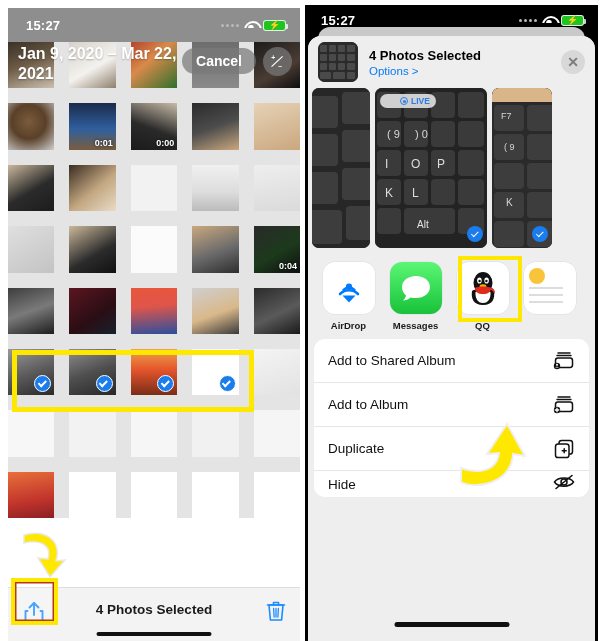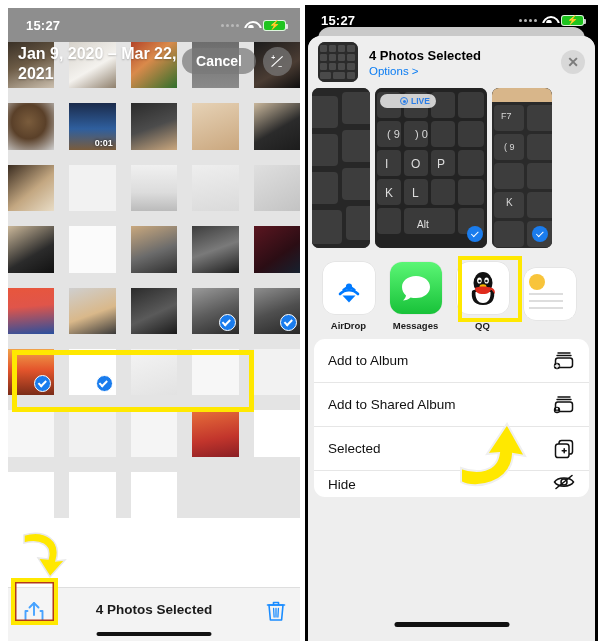--- a/index.html
+++ b/index.html
@@ -210,21 +210,21 @@
     width: 16px; height: 16px; border-radius: 50%; background: #1a7ced;
     display: flex; align-items: center; justify-content: center; z-index: 5;
   }
   .pv-check::after {
     content: ""; width: 6px; height: 3px;
     border-left: 1.8px solid #fff; border-bottom: 1.8px solid #fff;
     transform: rotate(-45deg) translate(0,-1px);
   }
   .apps-row {
     position: relative; display: flex; gap: 14px;
-    padding: 14px 4px 8px 14px; overflow: hidden; align-items: center;
+    padding: 14px 4px 8px 14px; overflow: hidden;
   }
   .app {
     width: 53px; flex: 0 0 auto; display: flex; flex-direction: column;
     align-items: center; gap: 6px;
   }
   .app-icon {
     width: 52px; height: 52px; border-radius: 12px; overflow: hidden;
     background: #fff; display: flex; align-items: center; justify-content: center;
     box-shadow: 0 0 0 .5px rgba(0,0,0,.07);
   }
@@ -294,20 +294,24 @@
           </div>
 
         <div class="cell">
             <div class="fill" style="background:radial-gradient(circle at 45% 40%,#7a5c3c 0%,#5a4029 45%,#cfcfcf 100%)"></div>
           </div>
         <div class="cell">
           <div class="fill" style="background:linear-gradient(180deg,#1b2b4b 0%,#2f5f9e 55%,#7a5c3c 100%)"></div>
           <span class="vid-badge">0:01</span>
         </div>
         <div class="cell">
+          <div class="fill" style="background:linear-gradient(200deg,#c9bca8 0%,#2a2a2a 55%,#1a1a1a 100%)"></div>
+          <span class="vid-badge">0:00</span>
+        </div>
+        <div class="cell">
             <div class="fill" style="background:linear-gradient(160deg,#2b2b2b 0%,#4c4c4c 50%,#caa77e 100%)"></div>
           </div>
         <div class="cell">
             <div class="fill" style="background:linear-gradient(160deg,#e6d2b6 0%,#caa77e 100%)"></div>
           </div>
 
         <div class="cell">
             <div class="fill" style="background:linear-gradient(150deg,#c9b79c 0%,#2b2b2b 55%,#1c1c1c 100%)"></div>
           </div>
         <div class="cell">
@@ -328,20 +332,24 @@
           </div>
         <div class="cell">
             <div class="fill" style="background:linear-gradient(150deg,#cbb89a 0%,#2b2b2b 60%,#111 100%)"></div>
           </div>
         <div class="cell">
             <div class="fill" style="background:#fbfbfb"></div>
           </div>
         <div class="cell">
             <div class="fill" style="background:linear-gradient(160deg,#c9a87e 0%,#6b6b6b 55%,#2e2e2e 100%)"></div>
           </div>
+        <div class="cell">
+          <div class="fill" style="background:linear-gradient(150deg,#2a2a2a 0%,#1c3a1c 55%,#0f0f0f 100%)"></div>
+          <span class="vid-badge">0:04</span>
+        </div>
 
         <div class="cell">
             <div class="fill" style="background:linear-gradient(160deg,#3d3d3d 0%,#7a7a7a 50%,#1d1d1d 100%)"></div>
           </div>
         <div class="cell">
             <div class="fill" style="background:linear-gradient(145deg,#5b1620 0%,#2b0d14 60%,#16212f 100%)"></div>
           </div>
         <div class="cell">
             <div class="fill" style="background:linear-gradient(175deg,#e8563c 0%,#e0554a 40%,#2a4f9e 100%)"></div>
           </div>
@@ -630,44 +638,44 @@
               </svg>
             </div>
             <span class="app-label"></span>
           </div>
           <div class="mail-hl"></div>
         </div>
 
         <div class="actions">
           <div class="action-group">
             <div class="action-row">
-              <span class="action-label">Add to Album</span>
-              <span class="action-icon">
-                <svg width="22" height="20" viewBox="0 0 22 20" aria-hidden="true">
-                  <path d="M5 3 L17 3 M4 5.5 L18 5.5" stroke="#111" stroke-width="1.4" stroke-linecap="round"></path>
-                  <rect x="2.5" y="8" width="17" height="9.5" rx="2.4" fill="none" stroke="#111" stroke-width="1.5"></rect>
-                  <circle cx="4" cy="16" r="3.2" fill="#111"></circle>
-                  <path d="M4 14.2 L4 17.8 M2.2 16 L5.8 16" stroke="#fff" stroke-width="1.3" stroke-linecap="round"></path>
-                </svg>
-              </span>
-            </div>
-            <div class="action-row">
               <span class="action-label">Add to Shared Album</span>
               <span class="action-icon">
                 <svg width="22" height="20" viewBox="0 0 22 20" aria-hidden="true">
                   <path d="M5 3 L17 3 M4 5.5 L18 5.5" stroke="#111" stroke-width="1.4" stroke-linecap="round"></path>
                   <rect x="2.5" y="8" width="17" height="9.5" rx="2.4" fill="none" stroke="#111" stroke-width="1.5"></rect>
                   <circle cx="4" cy="16" r="3.2" fill="#111"></circle>
                   <circle cx="4" cy="14.8" r="1" fill="#fff"></circle>
                   <path d="M2.2 17.6 C 2.6 16.3, 5.4 16.3, 5.8 17.6 Z" fill="#fff"></path>
                 </svg>
               </span>
             </div>
             <div class="action-row">
-              <span class="action-label">Selected</span>
+              <span class="action-label">Add to Album</span>
+              <span class="action-icon">
+                <svg width="22" height="20" viewBox="0 0 22 20" aria-hidden="true">
+                  <path d="M5 3 L17 3 M4 5.5 L18 5.5" stroke="#111" stroke-width="1.4" stroke-linecap="round"></path>
+                  <rect x="2.5" y="8" width="17" height="9.5" rx="2.4" fill="none" stroke="#111" stroke-width="1.5"></rect>
+                  <circle cx="4" cy="16" r="3.2" fill="#111"></circle>
+                  <path d="M4 14.2 L4 17.8 M2.2 16 L5.8 16" stroke="#fff" stroke-width="1.3" stroke-linecap="round"></path>
+                </svg>
+              </span>
+            </div>
+            <div class="action-row">
+              <span class="action-label">Duplicate</span>
               <span class="action-icon">
                 <svg width="22" height="22" viewBox="0 0 22 22" aria-hidden="true">
                   <rect x="6" y="2.5" width="13.5" height="13.5" rx="2.6" fill="none" stroke="#111" stroke-width="1.5"></rect>
                   <rect x="2.5" y="6" width="13.5" height="13.5" rx="2.6" fill="#fff" stroke="#111" stroke-width="1.5"></rect>
                   <path d="M9.2 12.7 L13.2 12.7 M11.2 10.7 L11.2 14.7" stroke="#111" stroke-width="1.5" stroke-linecap="round"></path>
                 </svg>
               </span>
             </div>
             <div class="action-row" style="height:26px;">
               <span class="action-label">Hide</span>

